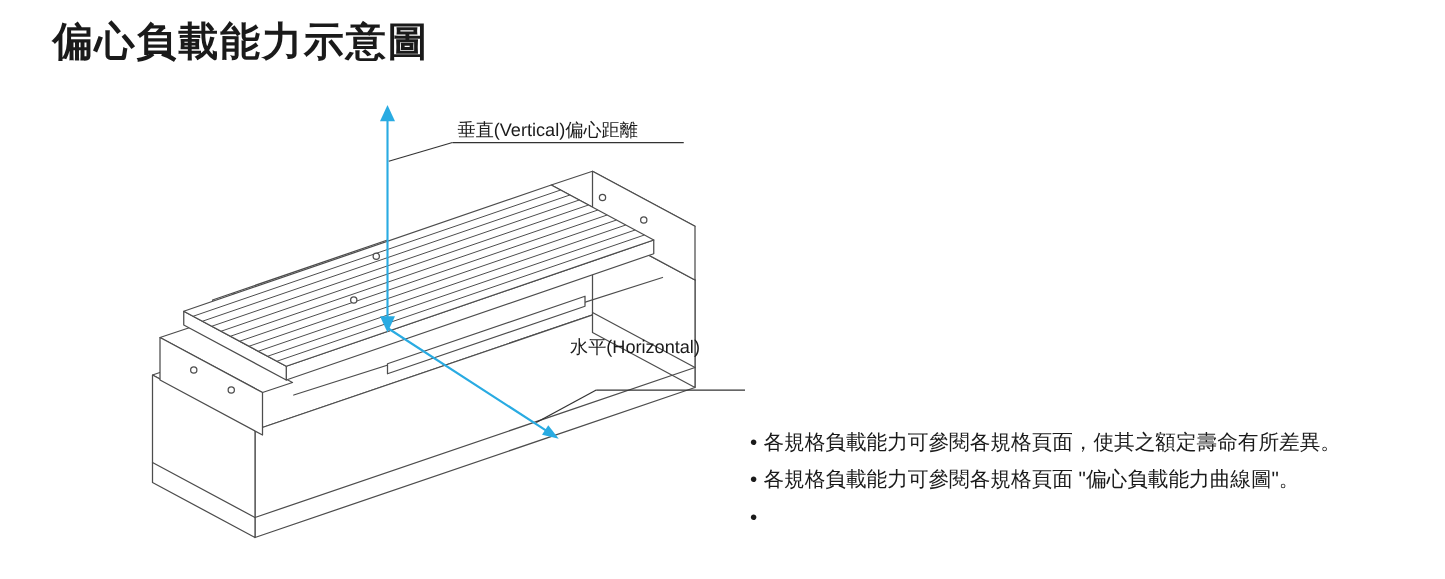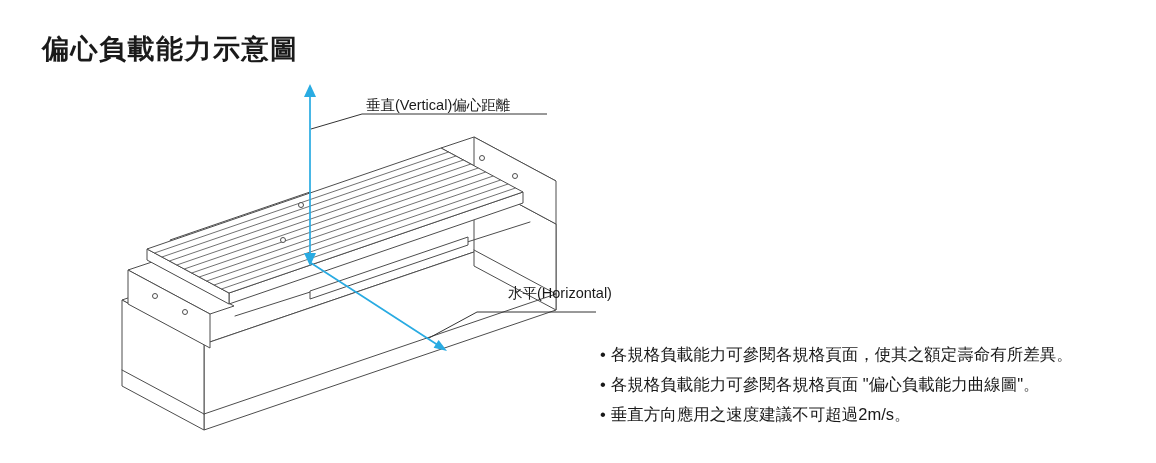--- a/index.html
+++ b/index.html
@@ -10,22 +10,22 @@
   *{box-sizing:border-box;}
   html,body{margin:0;padding:0;background:#ffffff;}
   .page{
     position:relative;
     width:1156px;height:463px;
     background:#ffffff;
     font-family:"Liberation Sans","DejaVu Sans",sans-serif;
     overflow:hidden;
   }
   .page-title{
-    position:absolute;left:42px;top:31px;margin:0;
-    font-size:27px;font-weight:700;color:var(--text);
+    position:absolute;left:42px;top:12px;margin:0;
+    font-size:32px;font-weight:700;color:var(--text);
     letter-spacing:1.5px;white-space:nowrap;
   }
   .diagram-svg{position:absolute;left:0;top:0;}
 
   
   .face{fill:#ffffff;stroke:var(--line);stroke-width:1;stroke-linejoin:round;}
   .ln{fill:none;stroke:var(--line);stroke-width:1;stroke-linecap:round;}
   .hole{fill:#ffffff;stroke:var(--line);stroke-width:1;}
   .stripe{stroke:var(--line);stroke-width:0.8;}
 
@@ -34,21 +34,21 @@
   .arrow-head{fill:var(--accent);stroke:none;}
 
   
   .leader{stroke:#333333;stroke-width:1;fill:none;}
 
   .lbl{
     position:absolute;color:var(--text);
     font-size:14.5px;line-height:17px;white-space:nowrap;
   }
   .lbl-vertical{left:366px;top:97px;}
-  .lbl-horizontal{left:508px;top:268px;line-height:21px;margin-top:15px;}
+  .lbl-horizontal{left:456px;top:268px;line-height:21px;}
 
   .notes{
     position:absolute;left:600px;top:344px;
     margin:0;padding:0;list-style:none;
     font-size:16.5px;line-height:21px;color:var(--text);
   }
   .notes li{display:flex;margin-bottom:9px;white-space:nowrap;}
   .notes .bullet{margin-right:5px;}
 </style>
 </head>
@@ -154,17 +154,16 @@
     <li>
       <span class="bullet">•</span>
       <span>各規格負載能力可參閱各規格頁面，使其之額定壽命有所差異。</span>
     </li>
     <li>
       <span class="bullet">•</span>
       <span>各規格負載能力可參閱各規格頁面 "偏心負載能力曲線圖"。</span>
     </li>
     <li>
       <span class="bullet">•</span>
-      <span>垂直方向應用之速度建議不可超過2m/s。</span>
     </li>
   </ul>
 
 </div>
 
 </body></html>

